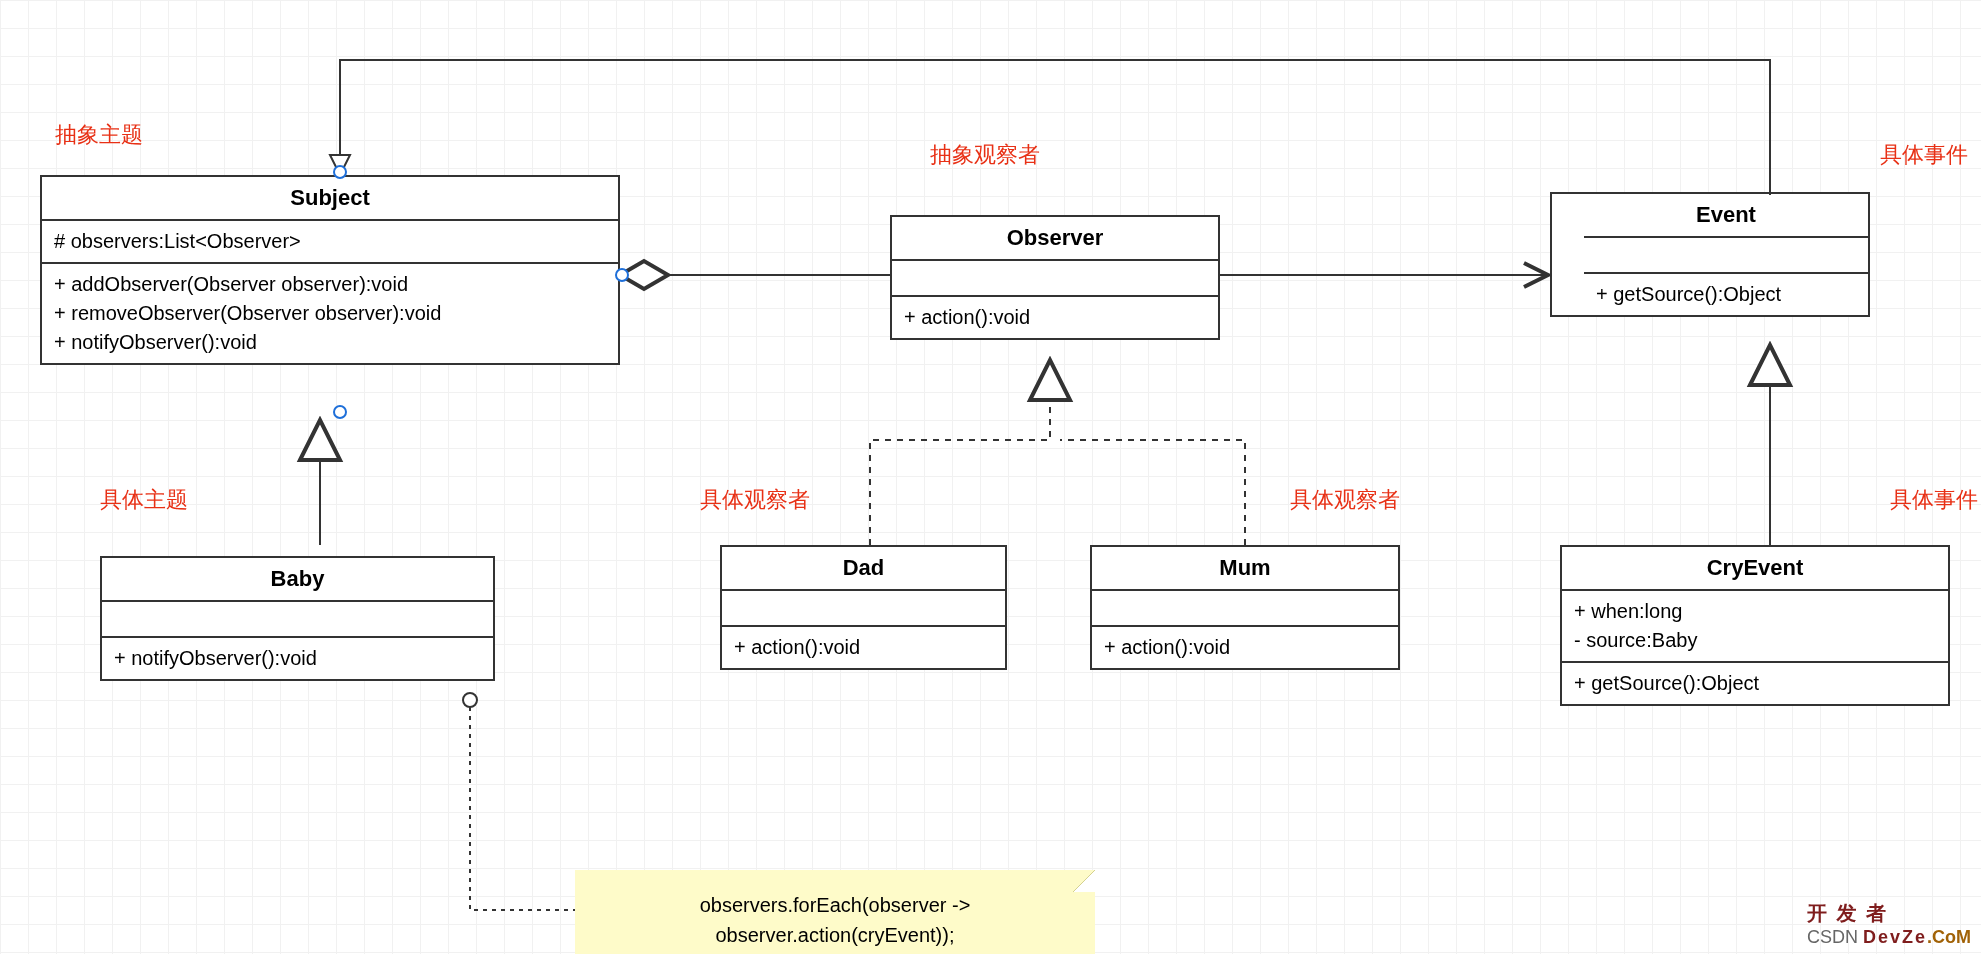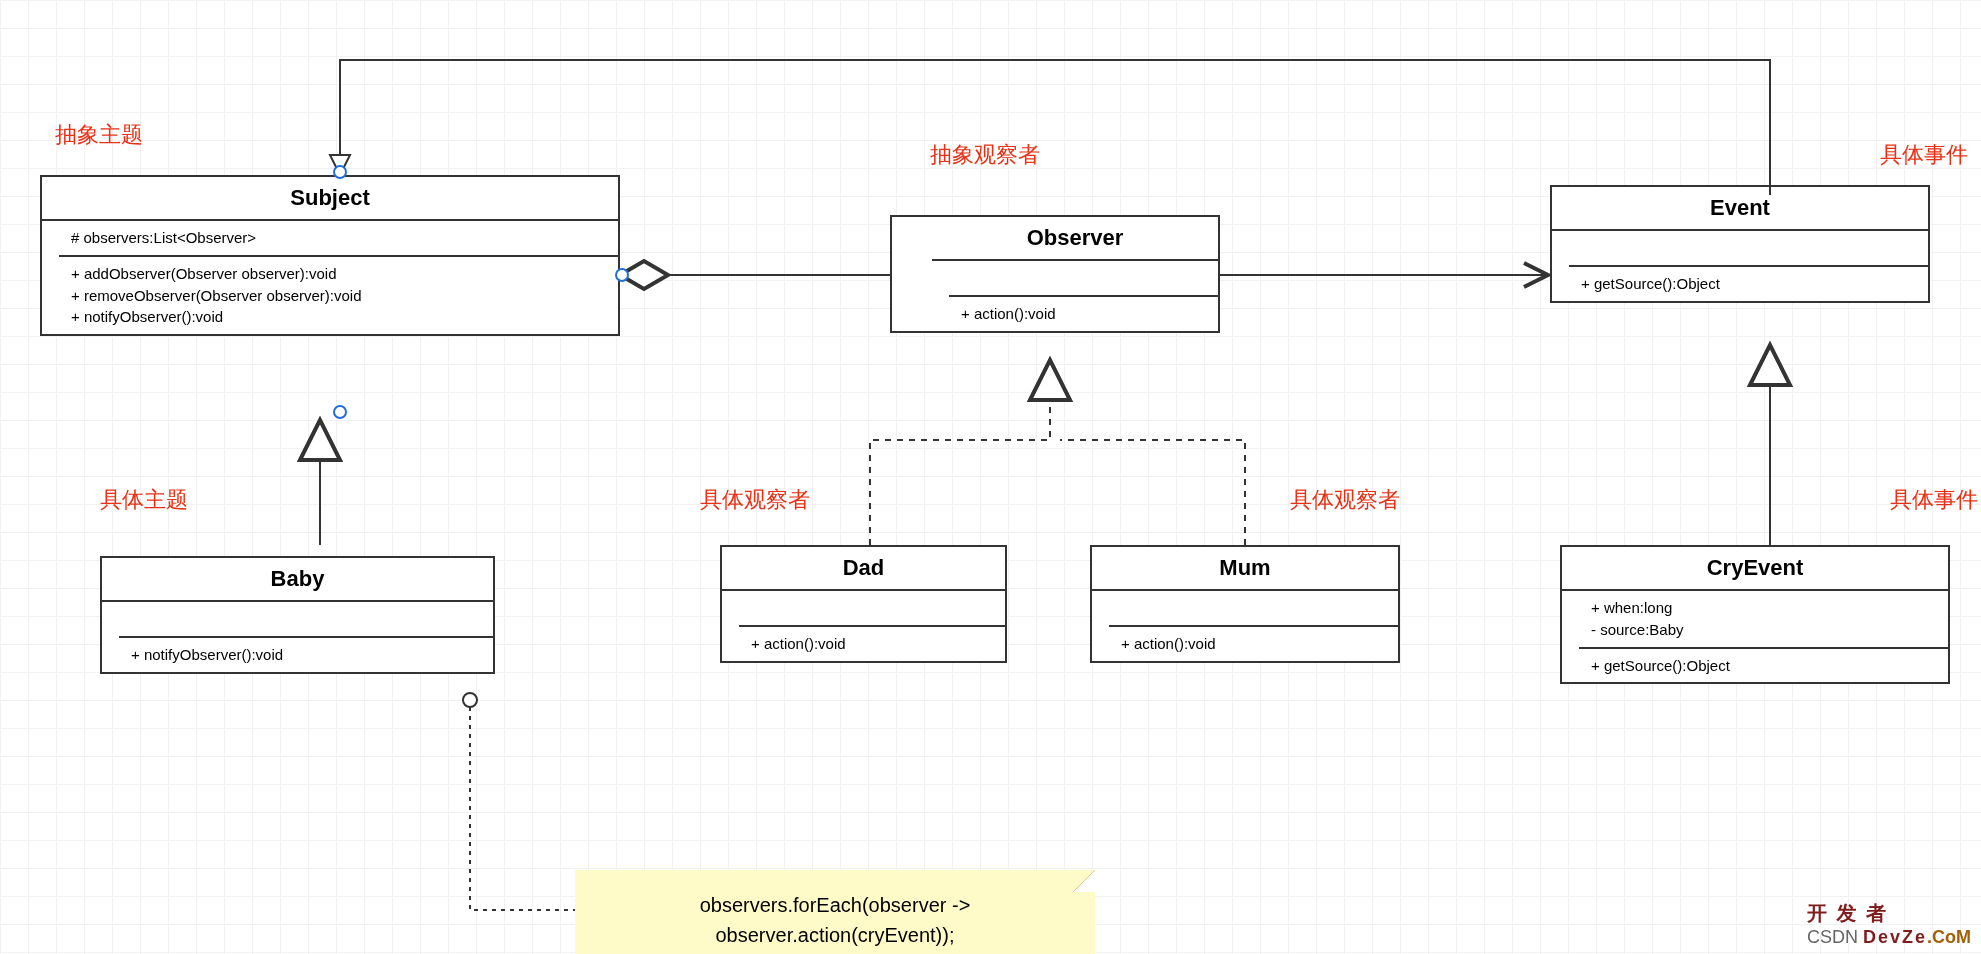--- a/index.html
+++ b/index.html
@@ -23,24 +23,23 @@
   .cls .name {
     text-align: center;
     font-weight: bold;
     font-size: 22px;
     padding: 8px 0;
     border-bottom: 2px solid #333;
   }
   .cls .sec {
     border-bottom: 2px solid #333;
     padding: 6px 12px;
-    font-size: 15px;
+    font-size: 20px;
     line-height: 1.45;
     min-height: 20px;
-    margin-left: 17px;
   }
   .cls .sec:last-child { border-bottom: none; }
   .cls .empty { height: 36px; }
   .label {
     position: absolute;
     color: #e83015;
     font-size: 22px;
     font-weight: 500;
   }
   .note {
@@ -80,27 +79,27 @@
 <div class="label" style="left:1890px; top:485px;">具体事件</div>
 
 <div class="cls" style="left:40px; top:175px; width:580px;">
   <div class="name">Subject</div>
   <div class="sec" style="white-space:pre;"># observers:List&lt;Observer&gt;</div>
   <div class="sec" style="white-space:pre;">+ addObserver(Observer observer):void
 + removeObserver(Observer observer):void
 + notifyObserver():void</div>
 </div>
 
-<div class="cls" style="left:890px; top:215px; width:330px;padding-left:40px;">
+<div class="cls" style="left:890px; top:215px; width:330px;">
   <div class="name">Observer</div>
   <div class="sec empty"></div>
   <div class="sec">+ action():void</div>
 </div>
 
-<div class="cls" style="left:1550px; top:185px; width:380px;">
+<div class="cls" style="left:1550px; top:192px; width:320px;padding-left:32px;">
   <div class="name">Event</div>
   <div class="sec empty"></div>
   <div class="sec">+ getSource():Object</div>
 </div>
 
 <div class="cls" style="left:100px; top:556px; width:395px;">
   <div class="name">Baby</div>
   <div class="sec empty"></div>
   <div class="sec">+ notifyObserver():void</div>
 </div>

